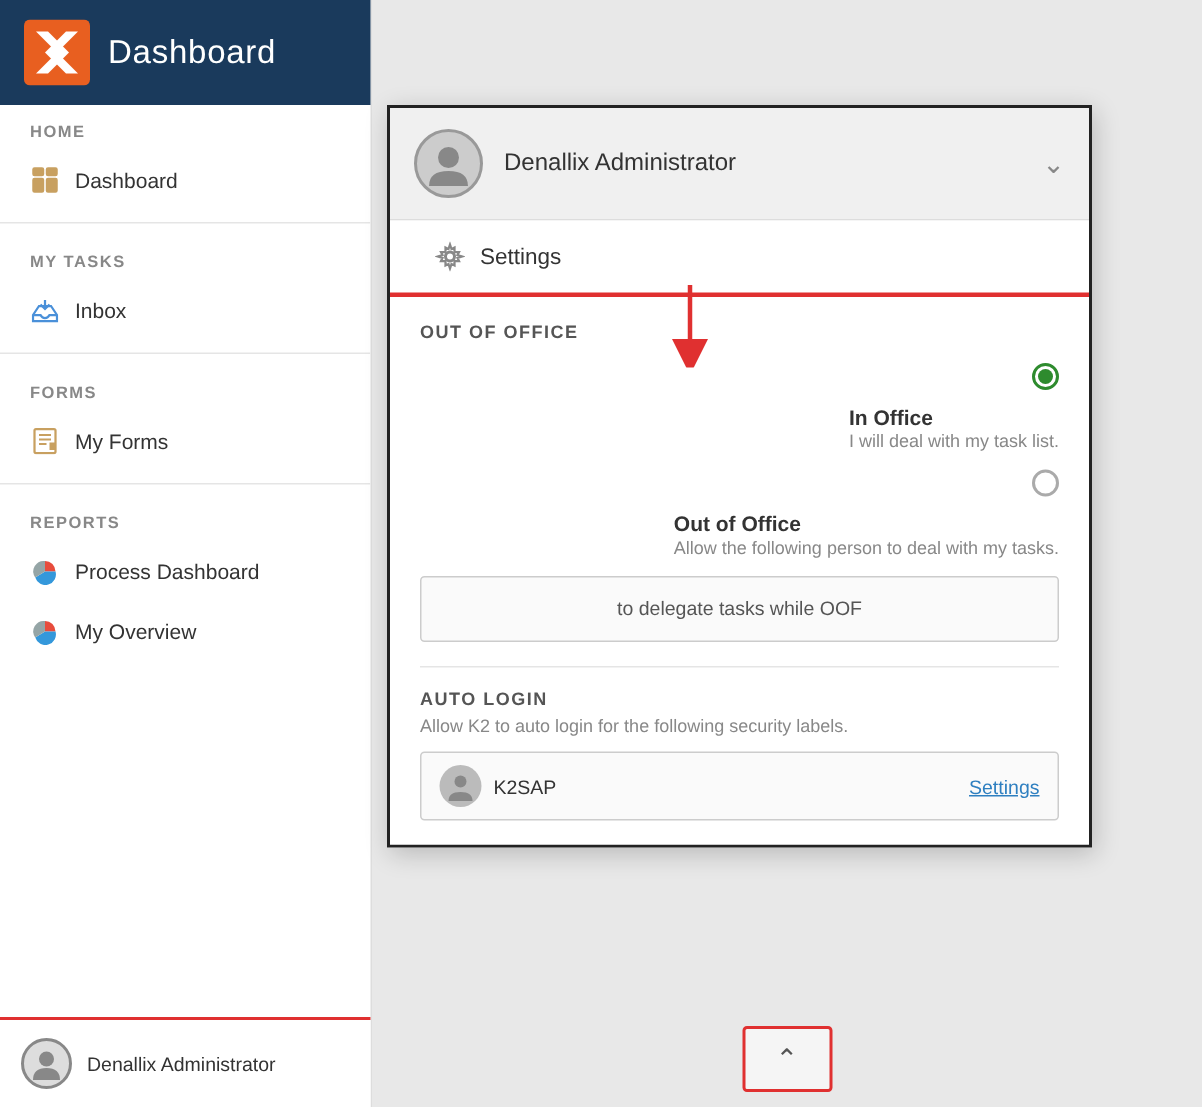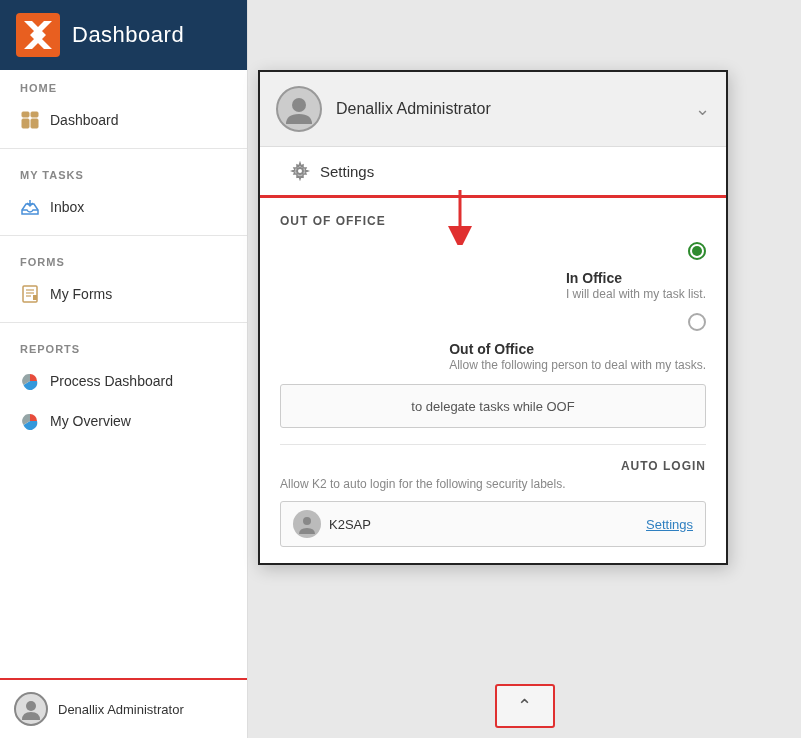--- a/index.html
+++ b/index.html
@@ -273,21 +273,20 @@
       border-top: 1px solid #e5e5e5;
     }
 
     .auto-login-title {
       font-size: 12px;
       font-weight: 700;
       color: #555;
       letter-spacing: 1px;
       text-transform: uppercase;
       margin-bottom: 4px;
-      text-align: right;
     }
 
     .auto-login-desc {
       font-size: 12px;
       color: #888;
       margin-bottom: 10px;
     }
 
     .k2sap-row {
       display: flex;

